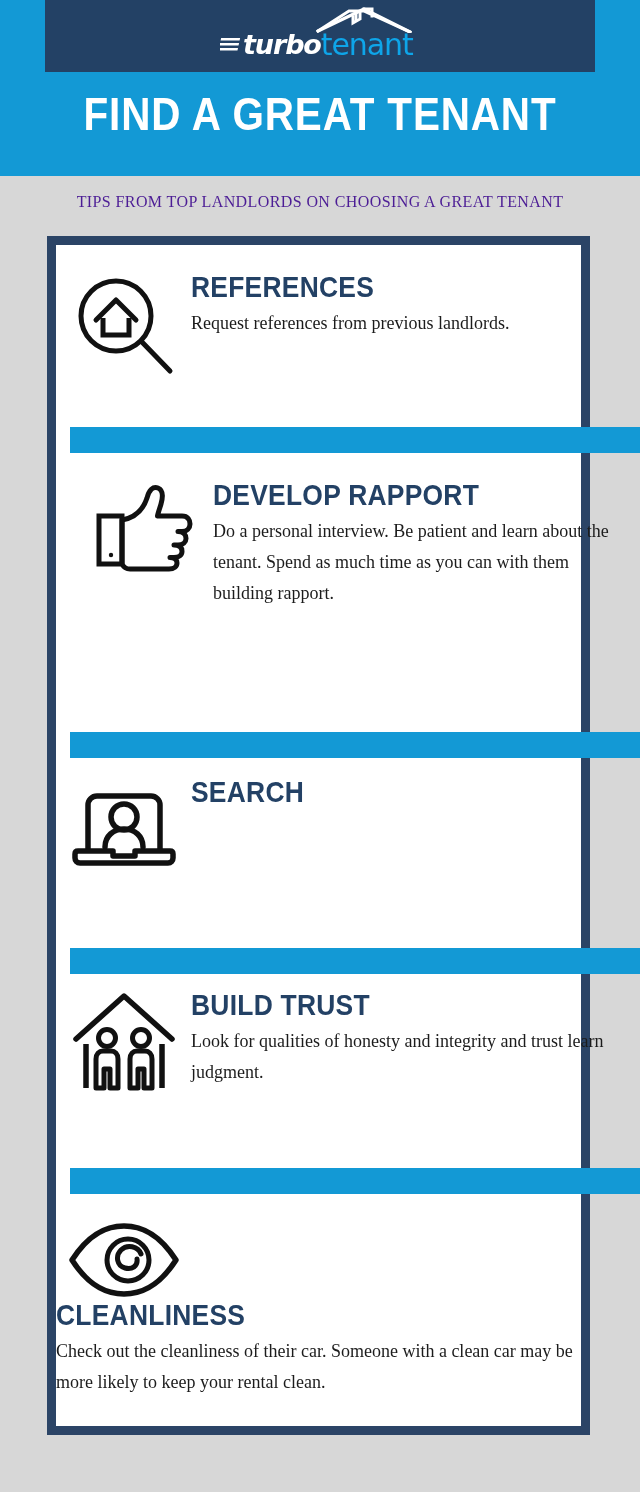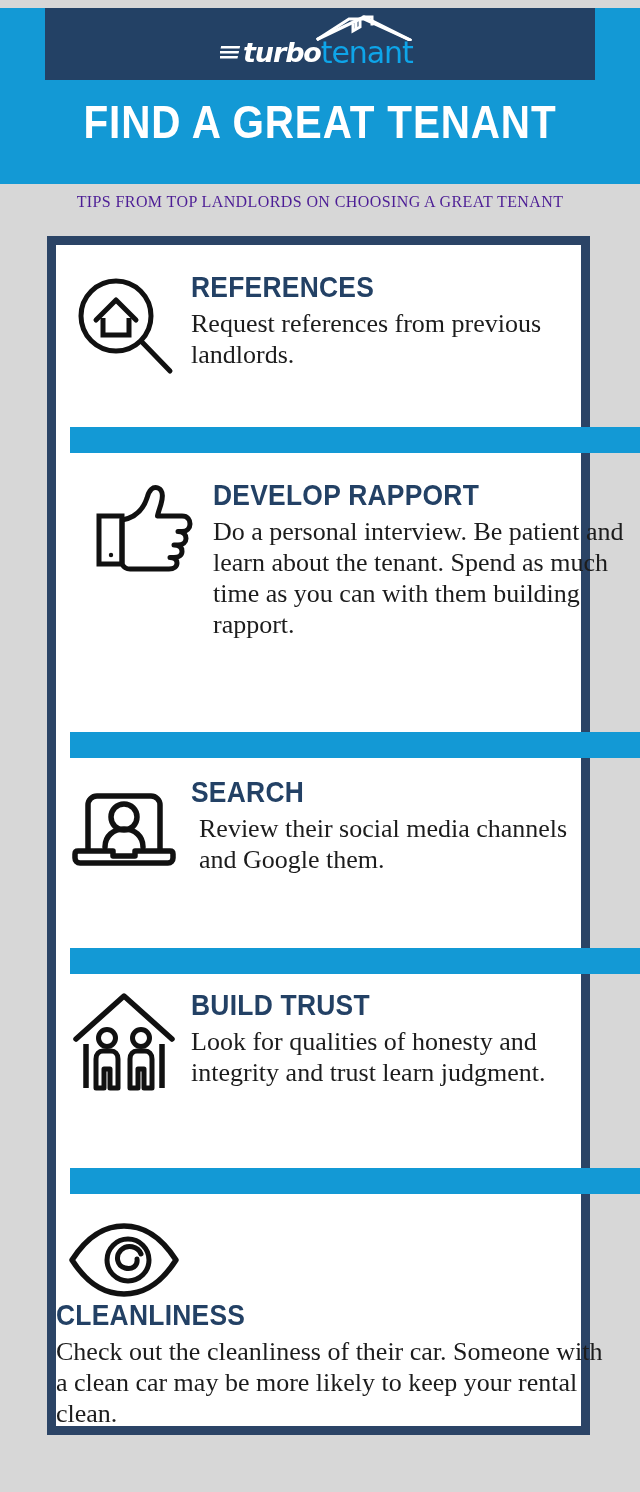--- a/index.html
+++ b/index.html
@@ -11,21 +11,21 @@
     height: 1492px;
     background: #d7d7d7;
     font-family: "Liberation Sans", sans-serif;
     overflow: hidden;
     position: relative;
   }
 
   
   .hero {
     position: absolute;
-    left: 0; top: 8px;
+    left: 0; top: 0;
     width: 640px;
     height: 176px;
     background: #1399d5;
   }
   .logo-bar {
     position: absolute;
     left: 45px; top: 0;
     width: 550px;
     height: 72px;
     background: #234165;
@@ -169,21 +169,21 @@
     letter-spacing: 0.3px;
     line-height: 34px;
     margin: 0 0 4px 0;
     transform: scaleX(0.88);
     transform-origin: left top;
     white-space: nowrap;
   }
   .sec-text {
     color: #1c1c1c;
     font-family: "Liberation Serif", serif;
-    font-size: 26px;
+    font-size: 18px;
     line-height: 31px;
     margin: 0;
   }
   .sec-text.indent {
     padding-left: 8px;
   }
 
   .icon-svg { display: block; }
 </style>
 </head>
@@ -266,21 +266,20 @@
     <svg class="icon-svg" width="104" height="92" viewBox="0 0 104 92">
       <path d="M16 72 L16 26 C16 21, 20 17, 25 17 L79 17 C84 17, 88 21, 88 26 L88 72" fill="none" stroke="#111111" stroke-width="5.5" stroke-linejoin="round"></path>
       <circle cx="52" cy="38" r="13" fill="none" stroke="#111111" stroke-width="5.5"></circle>
       <path d="M33 68 C33 57, 41.5 50, 52 50 C62.5 50, 71 57, 71 68" fill="none" stroke="#111111" stroke-width="5.5" stroke-linecap="round"></path>
       <path d="M6 72 L41 72 L41 77 L63 77 L63 72 L98 72 C100 72, 101 73, 101 75 L101 79
                C101 82, 99 84, 96 84 L8 84 C5 84, 3 82, 3 79 L3 75 C3 73, 4 72, 6 72 Z" fill="none" stroke="#111111" stroke-width="5.5" stroke-linejoin="round"></path>
     </svg>
   </div>
   <div class="sec-body">
     <div class="sec-title">SEARCH</div>
-    <p class="sec-text indent">Review their social media channels and Google them.</p>
   </div>
 </div>
 
 <div class="divider" style="top:948px;"></div>
 
 <div class="section" style="top:988px;">
   <div class="sec-icon">
     <svg class="icon-svg" width="104" height="100" viewBox="0 0 104 100">
       <path d="M4 47 L52 4 L100 47" fill="none" stroke="#111111" stroke-width="5.5" stroke-linecap="round" stroke-linejoin="round"></path>
       <line x1="14" y1="52" x2="14" y2="96" stroke="#111111" stroke-width="5.5"></line>

